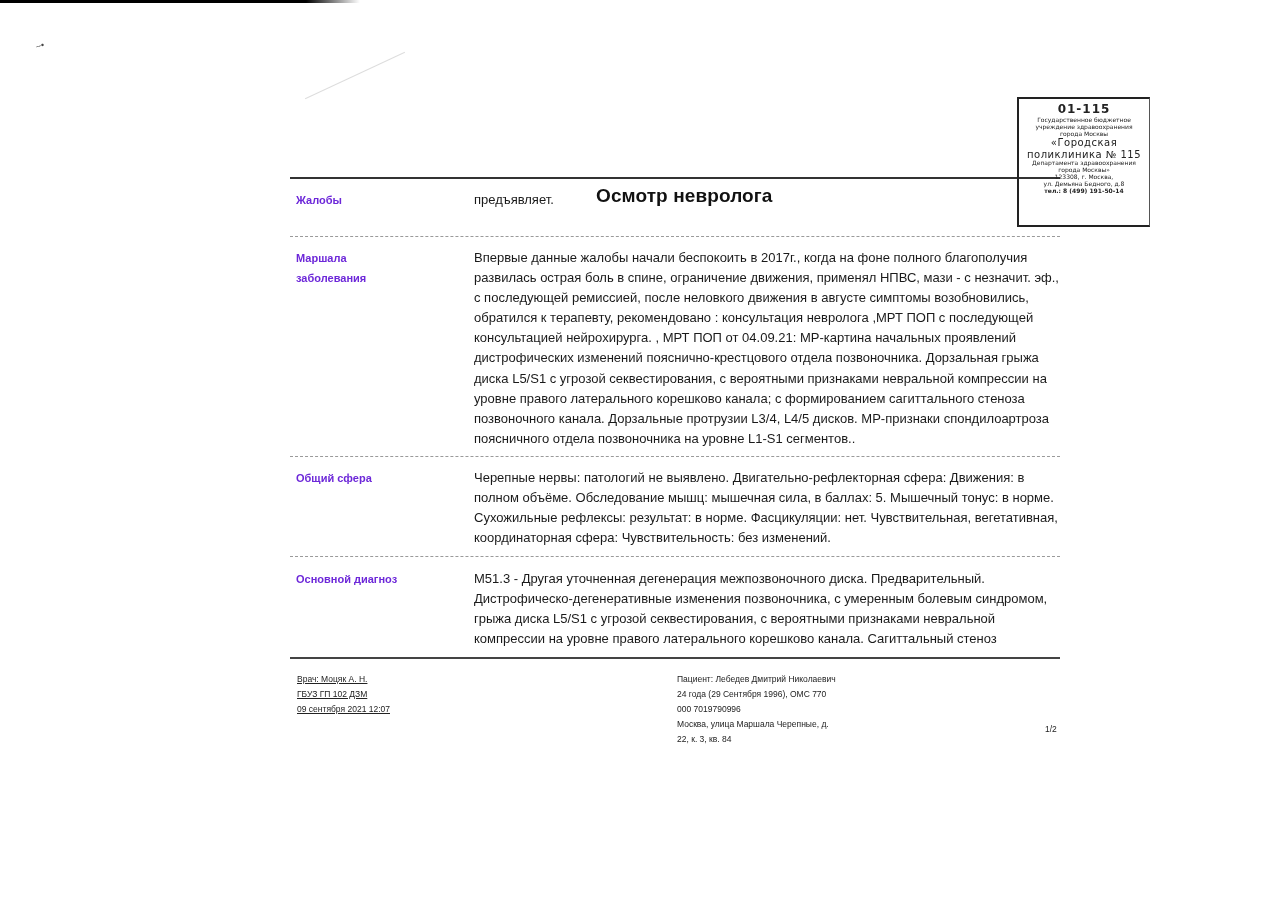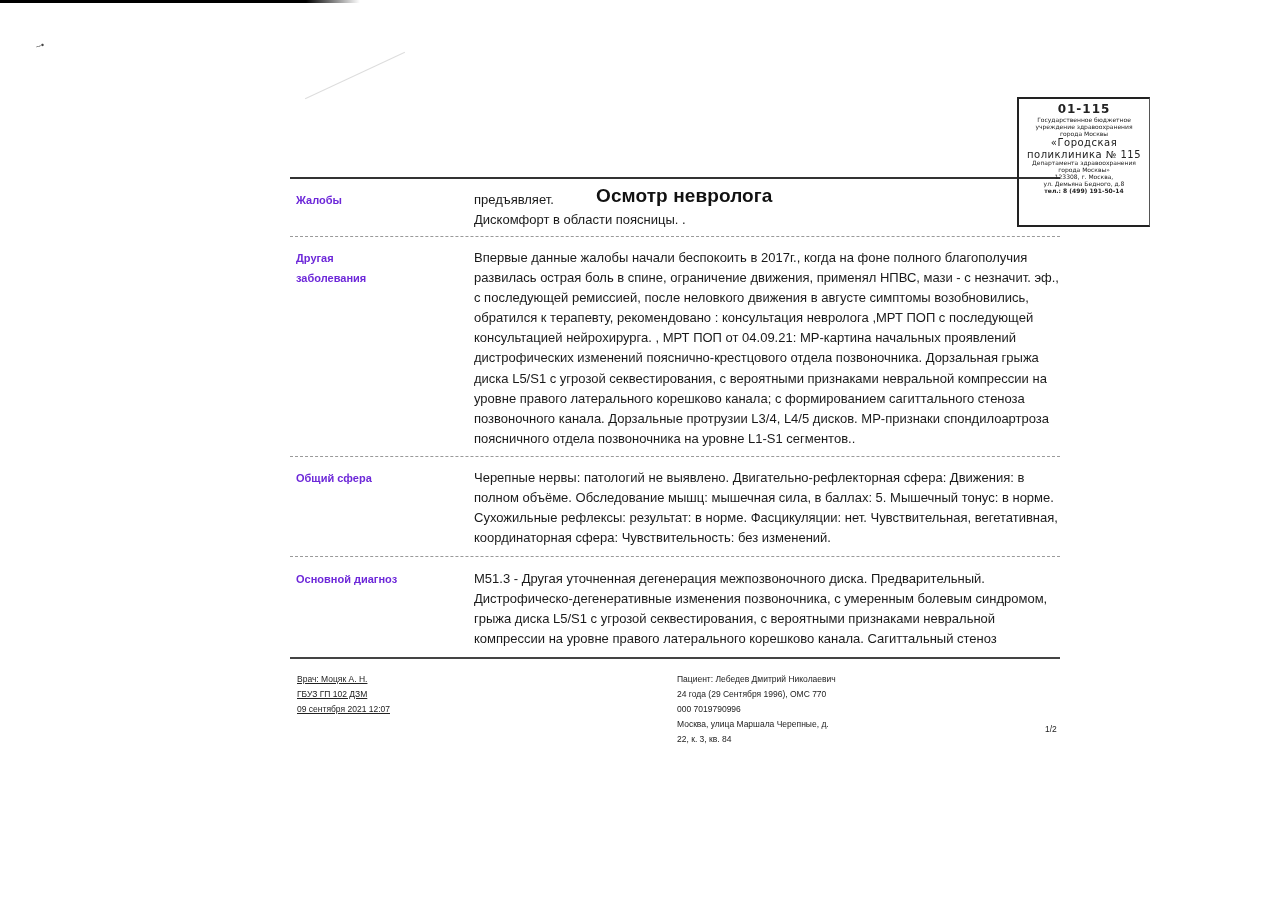--- a/index.html
+++ b/index.html
@@ -80,27 +80,26 @@
   <div class="st-small">города Москвы»</div>
   <div class="st-small">123308, г. Москва,</div>
   <div class="st-small">ул. Демьяна Бедного, д.8</div>
   <div class="st-tel">тел.: 8 (499) 191-50-14</div>
 </div>
 
 <div class="section" style="top:190px;">
   <div class="label">Жалобы</div>
   <div class="content">
     <div>предъявляет.</div>
-    <div>Дискомфорт в области поясницы. .</div>
   </div>
 </div>
 <div class="sep" style="top:236px;"></div>
 
 <div class="section" style="top:248px;">
-  <div class="label" style="width:110px;">Другая заболевания</div>
+  <div class="label" style="width:110px;">Маршала заболевания</div>
   <div class="content">Впервые данные жалобы начали беспокоить в 2017г., когда на фоне полного благополучия развилась острая боль в спине, ограничение движения, применял НПВС, мази - с незначит. эф., с последующей ремиссией, после неловкого движения в августе симптомы возобновились, обратился к терапевту, рекомендовано : консультация невролога ,МРТ ПОП с последующей консультацией нейрохирурга. , МРТ ПОП от 04.09.21: МР-картина начальных проявлений дистрофических изменений пояснично-крестцового отдела позвоночника. Дорзальная грыжа диска L5/S1 с угрозой секвестирования, с вероятными признаками невральной компрессии на уровне правого латерального корешково канала; с формированием сагиттального стеноза позвоночного канала. Дорзальные протрузии L3/4, L4/5 дисков. МР-признаки спондилоартроза поясничного отдела позвоночника на уровне L1-S1 сегментов..</div>
 </div>
 <div class="sep" style="top:456px;"></div>
 
 <div class="section" style="top:468px;">
   <div class="label">Общий сфера</div>
   <div class="content"><b>Черепные нервы:</b><span> патологий не выявлено. </span><b>Двигательно-рефлекторная сфера: Движения:</b><span> в полном объёме. </span><b>Обследование мышц:</b><span> мышечная сила, в баллах: 5. Мышечный тонус: в норме. </span><b>Сухожильные рефлексы:</b><span> результат: в норме. </span><b>Фасцикуляции:</b><span> нет. </span><b>Чувствительная, вегетативная, координаторная сфера: Чувствительность:</b><span> без изменений.</span></div>
 </div>
 <div class="sep" style="top:556px;"></div>
 

